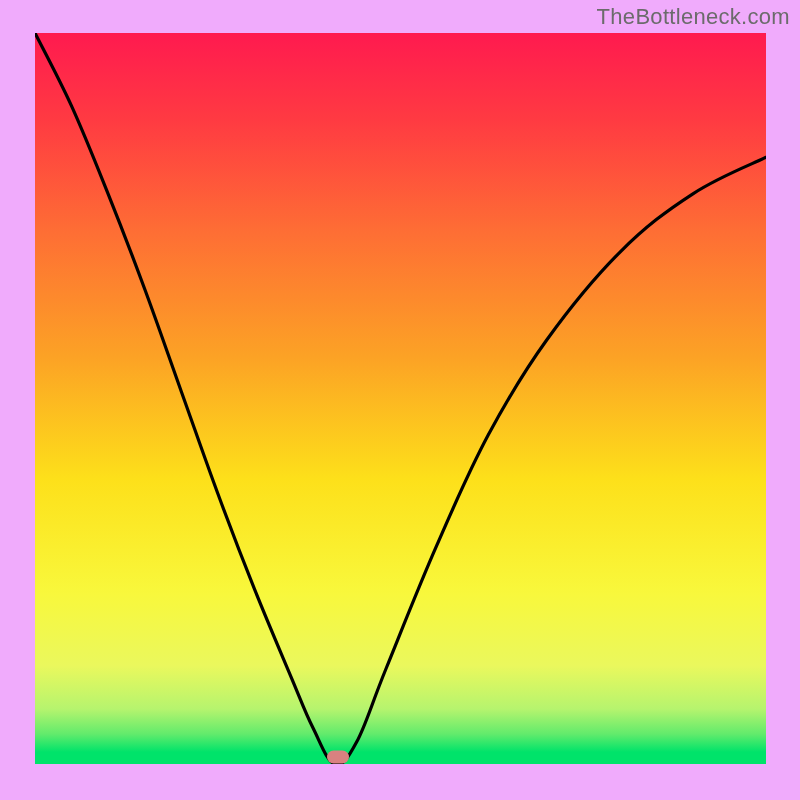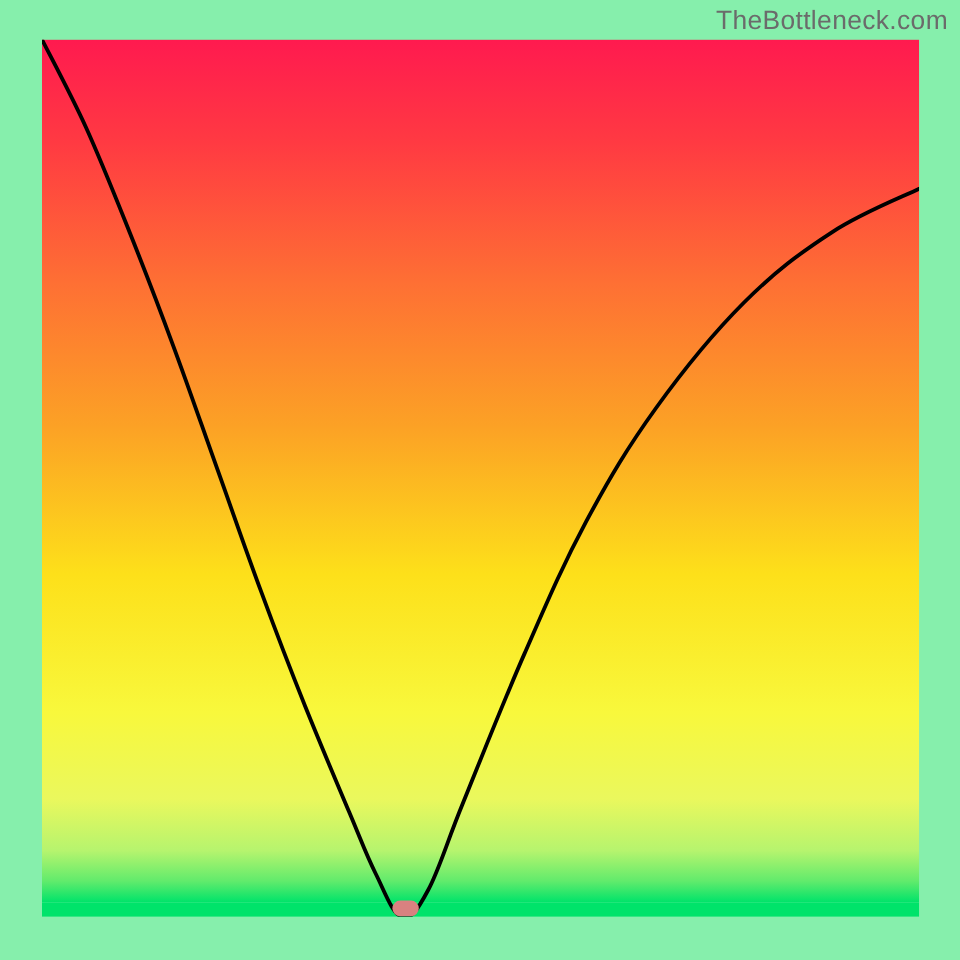--- a/index.html
+++ b/index.html
@@ -8,21 +8,21 @@
     background: #000;
     width: 800px;
     height: 800px;
     overflow: hidden;
     font-family: Arial, Helvetica, sans-serif;
   }
   .frame {
     position: relative;
     width: 800px;
     height: 800px;
-    background: #86efac;
+    background: #f0abfc;
   }
   .watermark {
     position: absolute;
     top: 4px;
     right: 10px;
     color: #6b6b6b;
     font-size: 22px;
     font-weight: 500;
     letter-spacing: 0.3px;
     z-index: 10;

